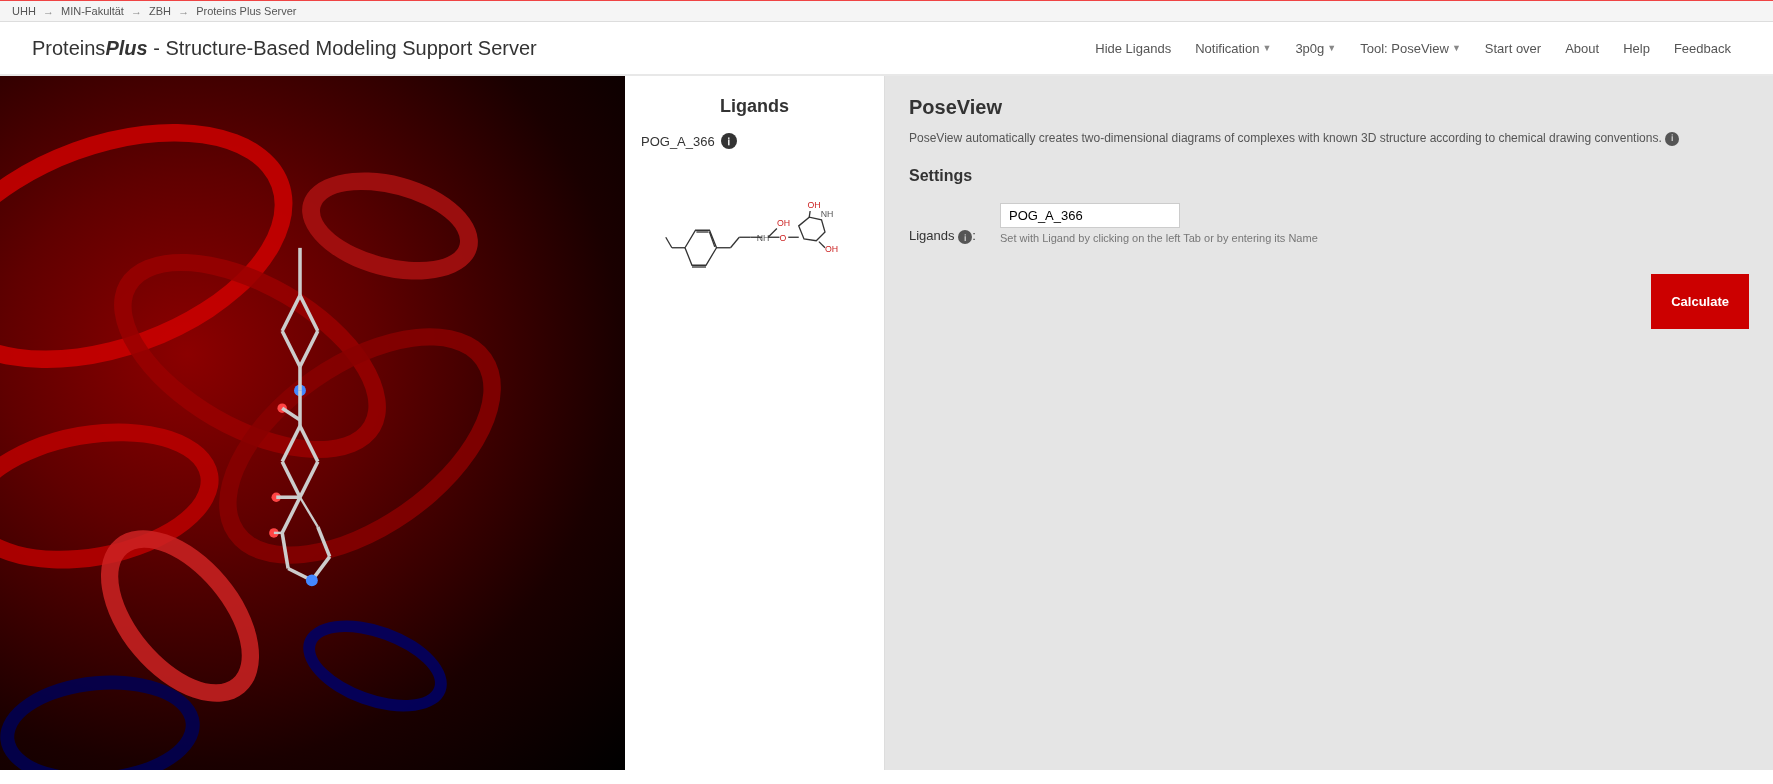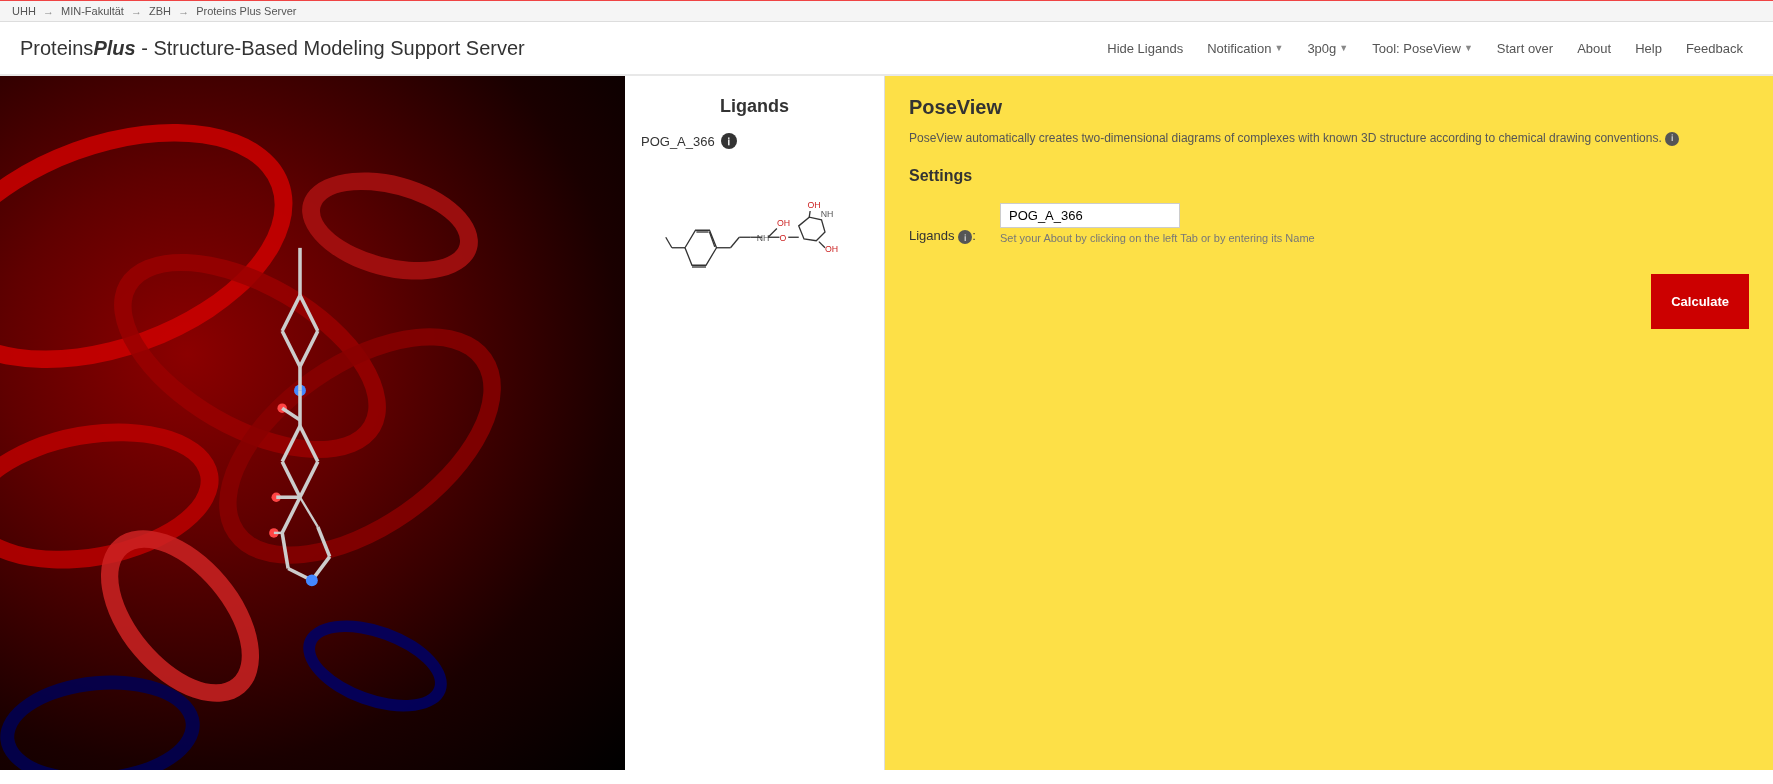--- a/index.html
+++ b/index.html
@@ -13,21 +13,21 @@
       font-size: 11px;
       color: #666;
     }
     .breadcrumb-bar a { color: #555; text-decoration: none; }
     .breadcrumb-bar span { color: #888; margin: 0 4px; }
 
     
     .header {
       display: flex;
       align-items: center;
-      padding: 0 20px;
+      padding: 0 32px;
       height: 54px;
       border-bottom: 2px solid #e8e8e8;
       background: #fff;
     }
     .header-logo {
       font-size: 20px;
       color: #333;
       flex: 1;
     }
     .header-logo em { font-style: italic; font-weight: bold; }
@@ -150,21 +150,21 @@
     }
     .molecule-diagram svg {
       width: 200px;
       height: 140px;
     }
 
     
     .right-panel {
       flex: 1;
       padding: 20px 24px;
-      background: #fde047;
+      background: #e5e5e5;
       overflow-y: auto;
     }
     .poseview-title {
       font-size: 20px;
       font-weight: bold;
       margin-bottom: 10px;
     }
     .poseview-desc {
       font-size: 12px;
       color: #555;
@@ -382,20 +382,20 @@
 
     <div class="settings-title">Settings</div>
 
     <div class="settings-row">
       <div class="settings-label">
         <span>Ligands</span>
         <span class="info-icon">ℹ</span>:
       </div>
       <div class="settings-input-area">
         <input class="ligand-input" type="text" value="POG_A_366" style="">
-        <div class="input-hint">Set your About by clicking on the left Tab or by entering its Name</div>
+        <div class="input-hint">Set with Ligand by clicking on the left Tab or by entering its Name</div>
       </div>
     </div>
 
     <button class="calculate-btn">Calculate</button>
   </div>
 
 </div>
 
 </body></html>

